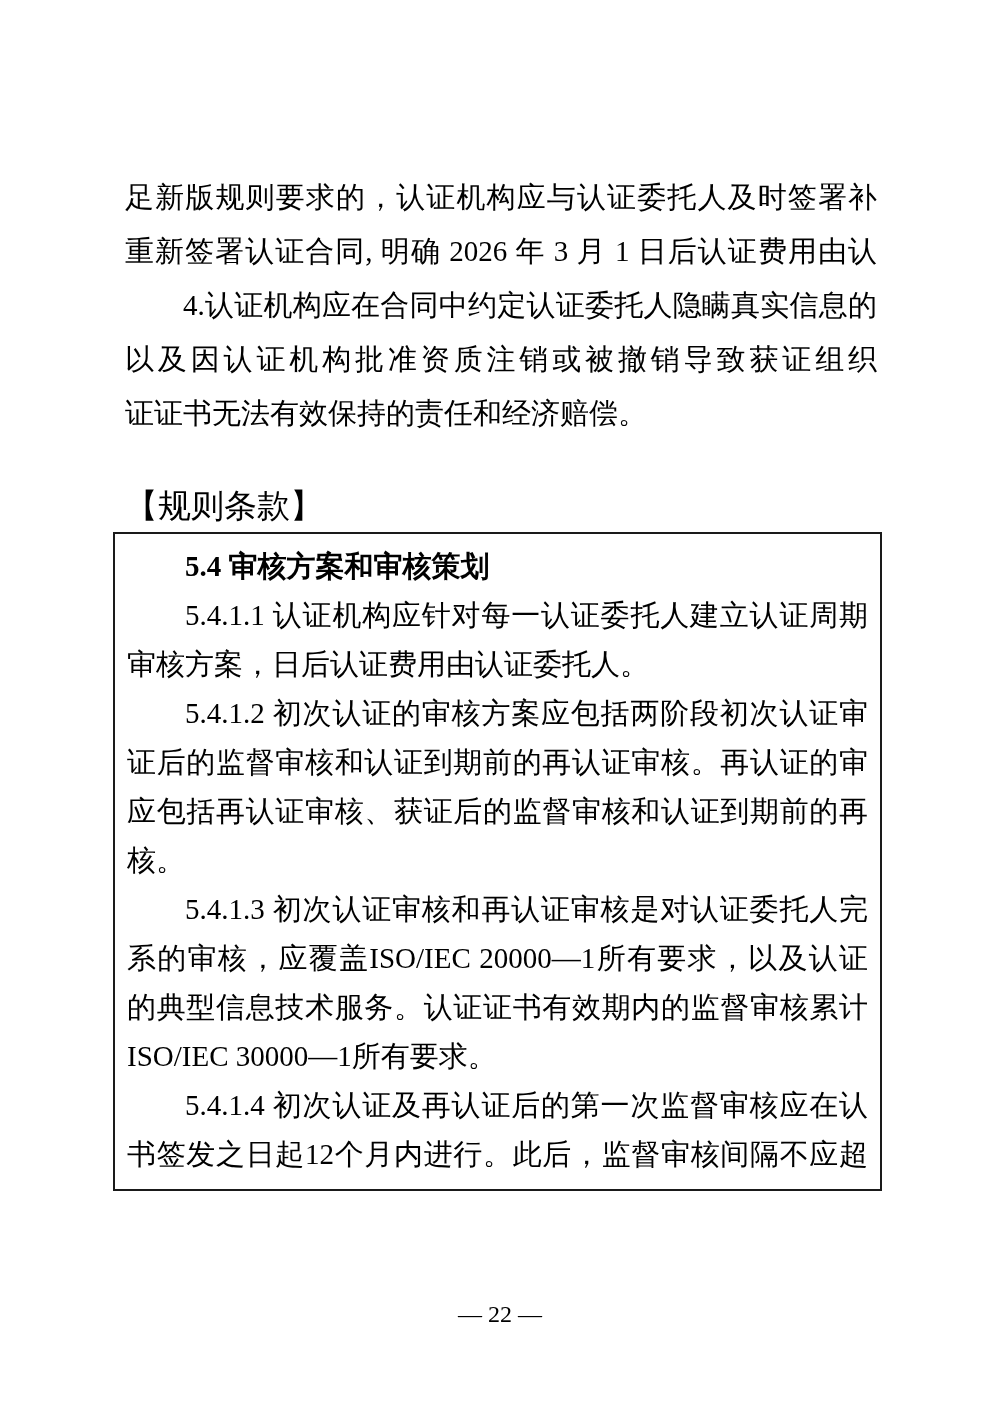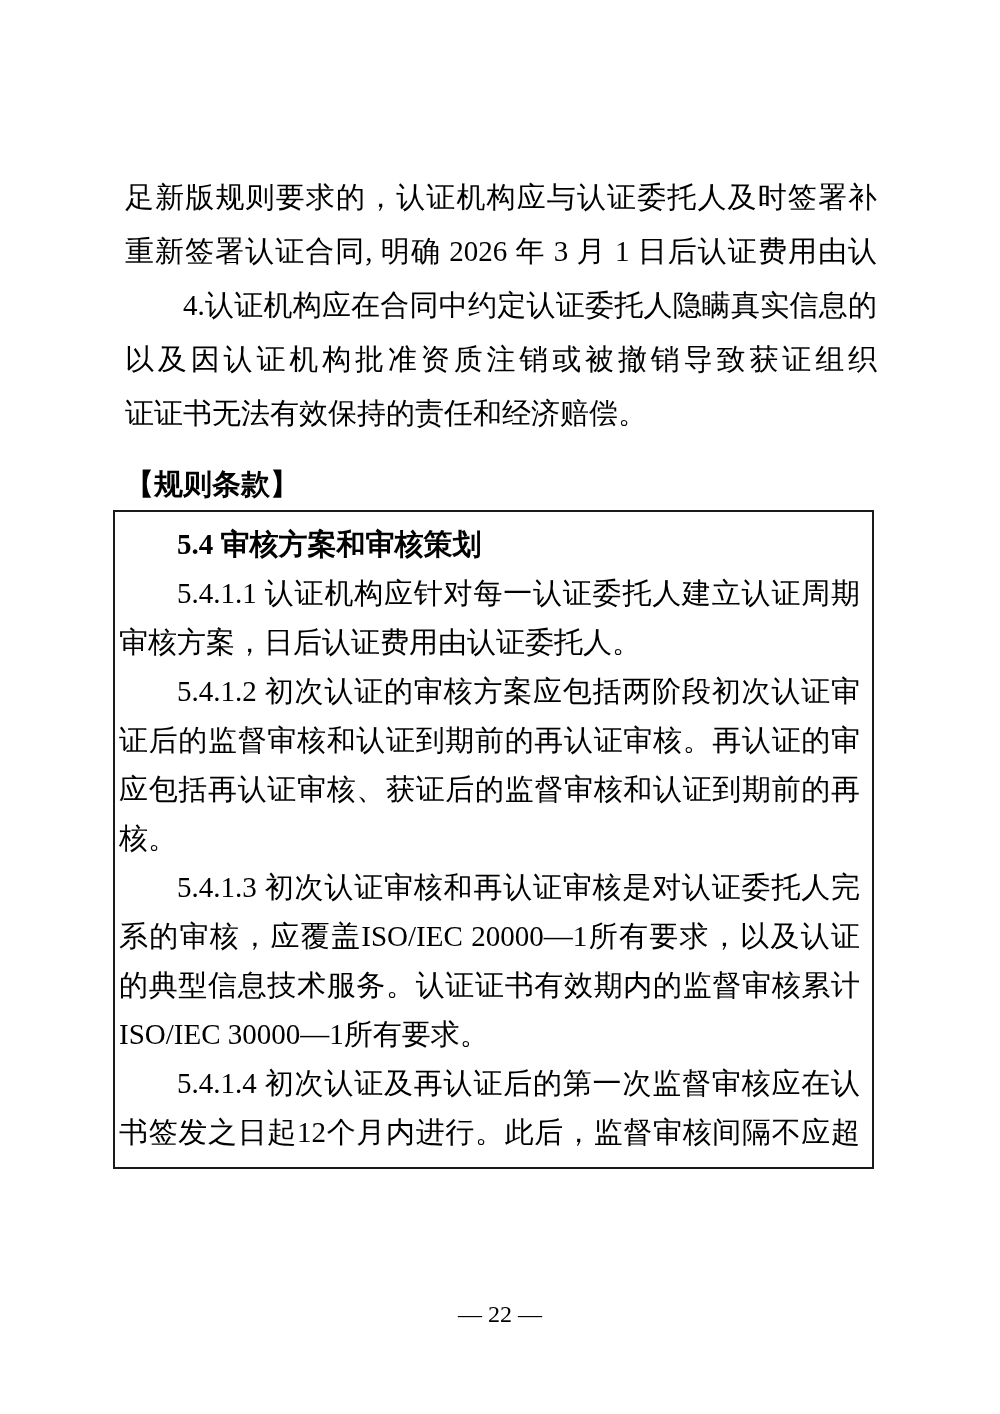--- a/index.html
+++ b/index.html
@@ -24,33 +24,33 @@
     height:54px;
     overflow:hidden;
   }
   .fill{
     text-align:justify;
     text-align-last:justify;
   }
   .indent{ text-indent:2em; }
   .b{ font-weight:bold; }
   .section-heading{
-    margin-top:22px;
+    margin-top:44px;
     height:44px;
     line-height:44px;
-    font-size:29px;
-    font-weight:bold;
+    font-size:33px;
+    font-weight:normal;
     font-family:"Liberation Sans","DejaVu Sans",sans-serif;
   }
   .rule-box{
     margin-top:4px;
     margin-left:-12px;
     width:741px;
     border:2px solid #1a1a1a;
-    padding:8px 12px 10px 4px;
+    padding:8px 12px 10px 12px;
     background:#fff;
   }
   .rule-box .line{
     line-height:49px;
     height:49px;
   }
   .footer{
     position:absolute;
     top:1296px;left:0;
     width:1000px;

